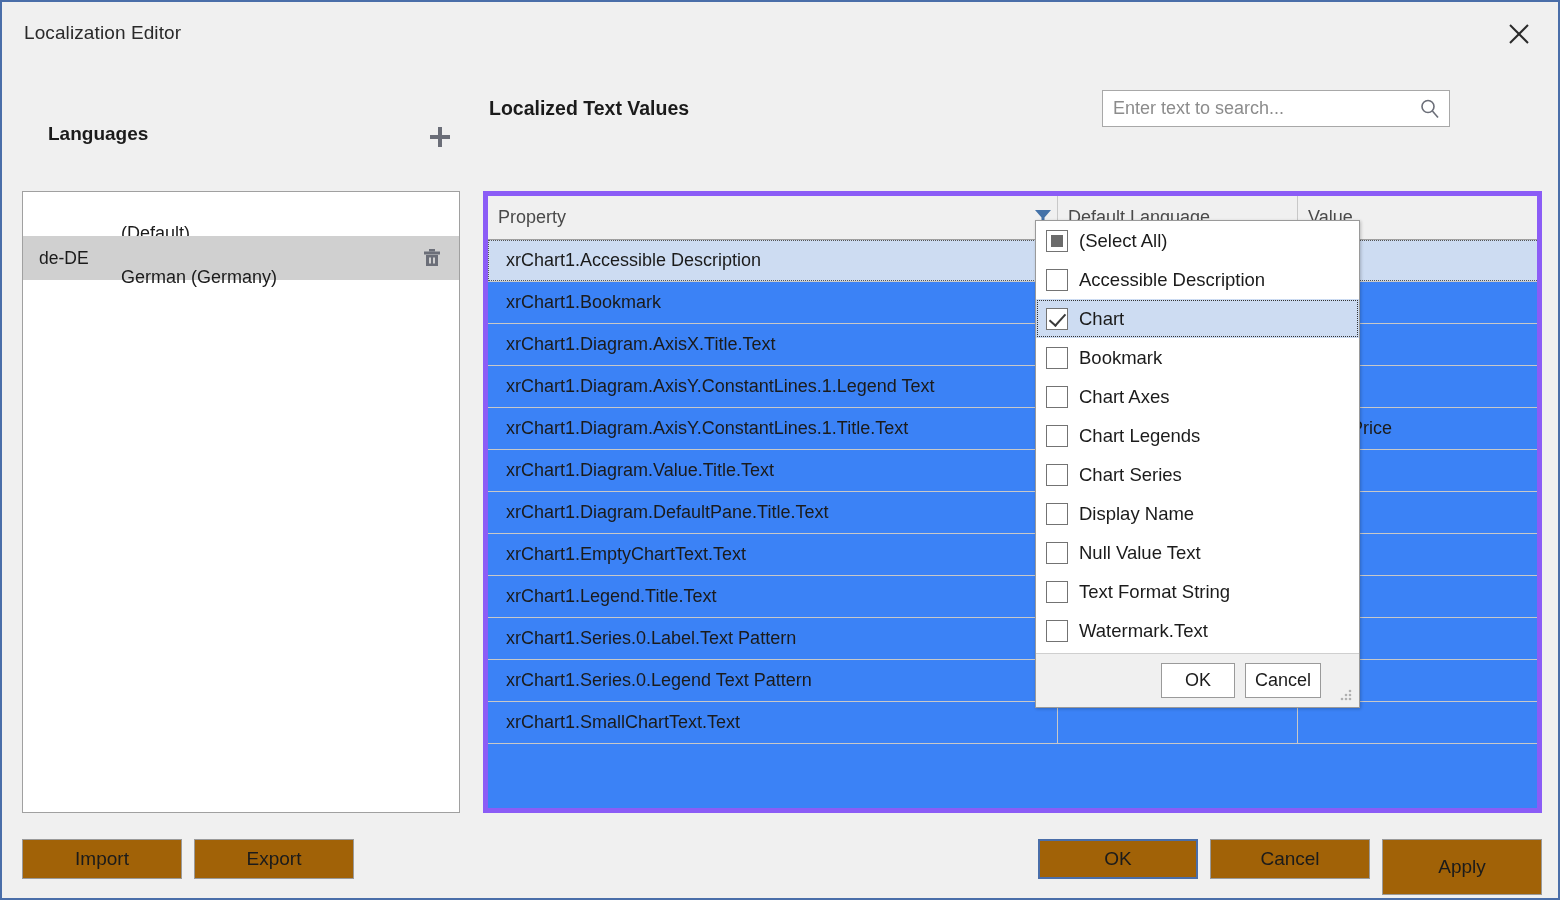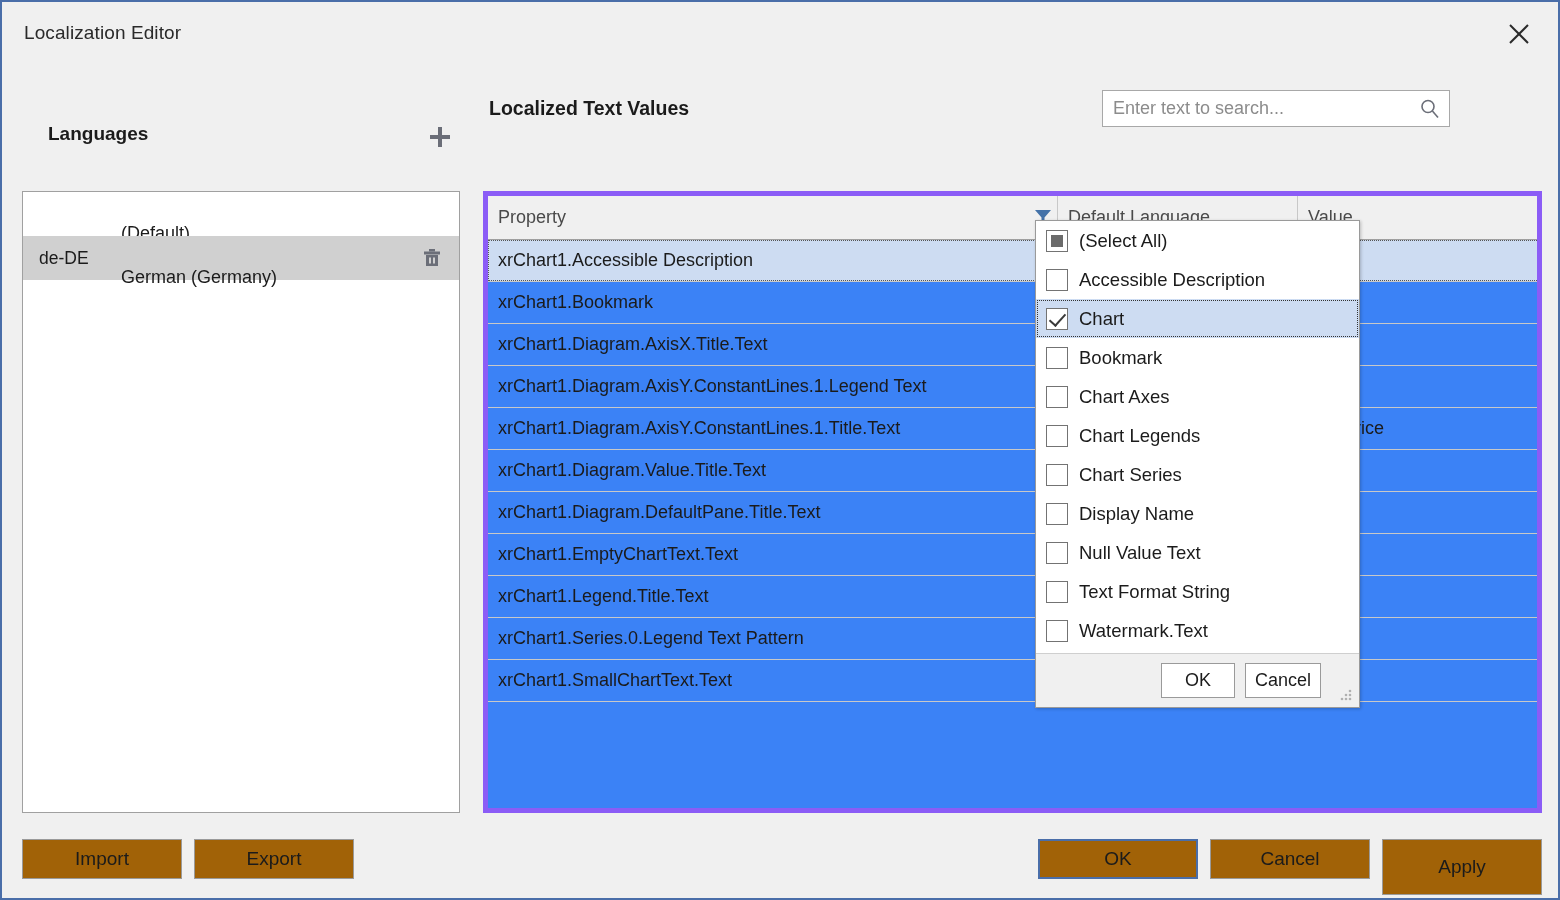--- a/index.html
+++ b/index.html
@@ -114,21 +114,21 @@
   }
   .grid-row.selected .cell-prop,
   .grid-row.selected .cell-def,
   .grid-row.selected .cell-val { background: #cddcf2; }
   .grid-row.selected .cell-prop { outline: 1px dotted #555; outline-offset: -1px; }
   .grid-row.selected .cell-val { outline: 1px dotted #555; outline-offset: -1px; }
   .cell {
     position: absolute; top: 0; height: 41px;
     display: flex; align-items: center;
     font-size: 18px; color: #1b1b1b;
-    padding-left: 10px;
+    padding-left: 18px;
     border-right: 1px solid #c8c8c8;
     white-space: nowrap; overflow: hidden;
   }
   .cell-prop { left: 0;    width: 570px; }
   .cell-def  { left: 570px; width: 240px; }
   .cell-val  { left: 810px; width: 249px; border-right: none; }
   
   .filter-popup {
     position: absolute; left: 1027px; top: 218px;
     width: 325px; height: 488px;
@@ -313,20 +313,25 @@
           <div class="cell cell-prop">xrChart1.EmptyChartText.Text</div>
           <div class="cell cell-def"></div>
           <div class="cell cell-val"></div>
         </div>
         <div class="grid-row">
           <div class="cell cell-prop">xrChart1.Legend.Title.Text</div>
           <div class="cell cell-def"></div>
           <div class="cell cell-val"></div>
         </div>
         <div class="grid-row">
+          <div class="cell cell-prop">xrChart1.Series.0.Label.Text Pattern</div>
+          <div class="cell cell-def"></div>
+          <div class="cell cell-val"></div>
+        </div>
+        <div class="grid-row">
           <div class="cell cell-prop">xrChart1.Series.0.Legend Text Pattern</div>
           <div class="cell cell-def"></div>
           <div class="cell cell-val"></div>
         </div>
         <div class="grid-row">
           <div class="cell cell-prop">xrChart1.SmallChartText.Text</div>
           <div class="cell cell-def"></div>
           <div class="cell cell-val"></div>
         </div>
       </div>

